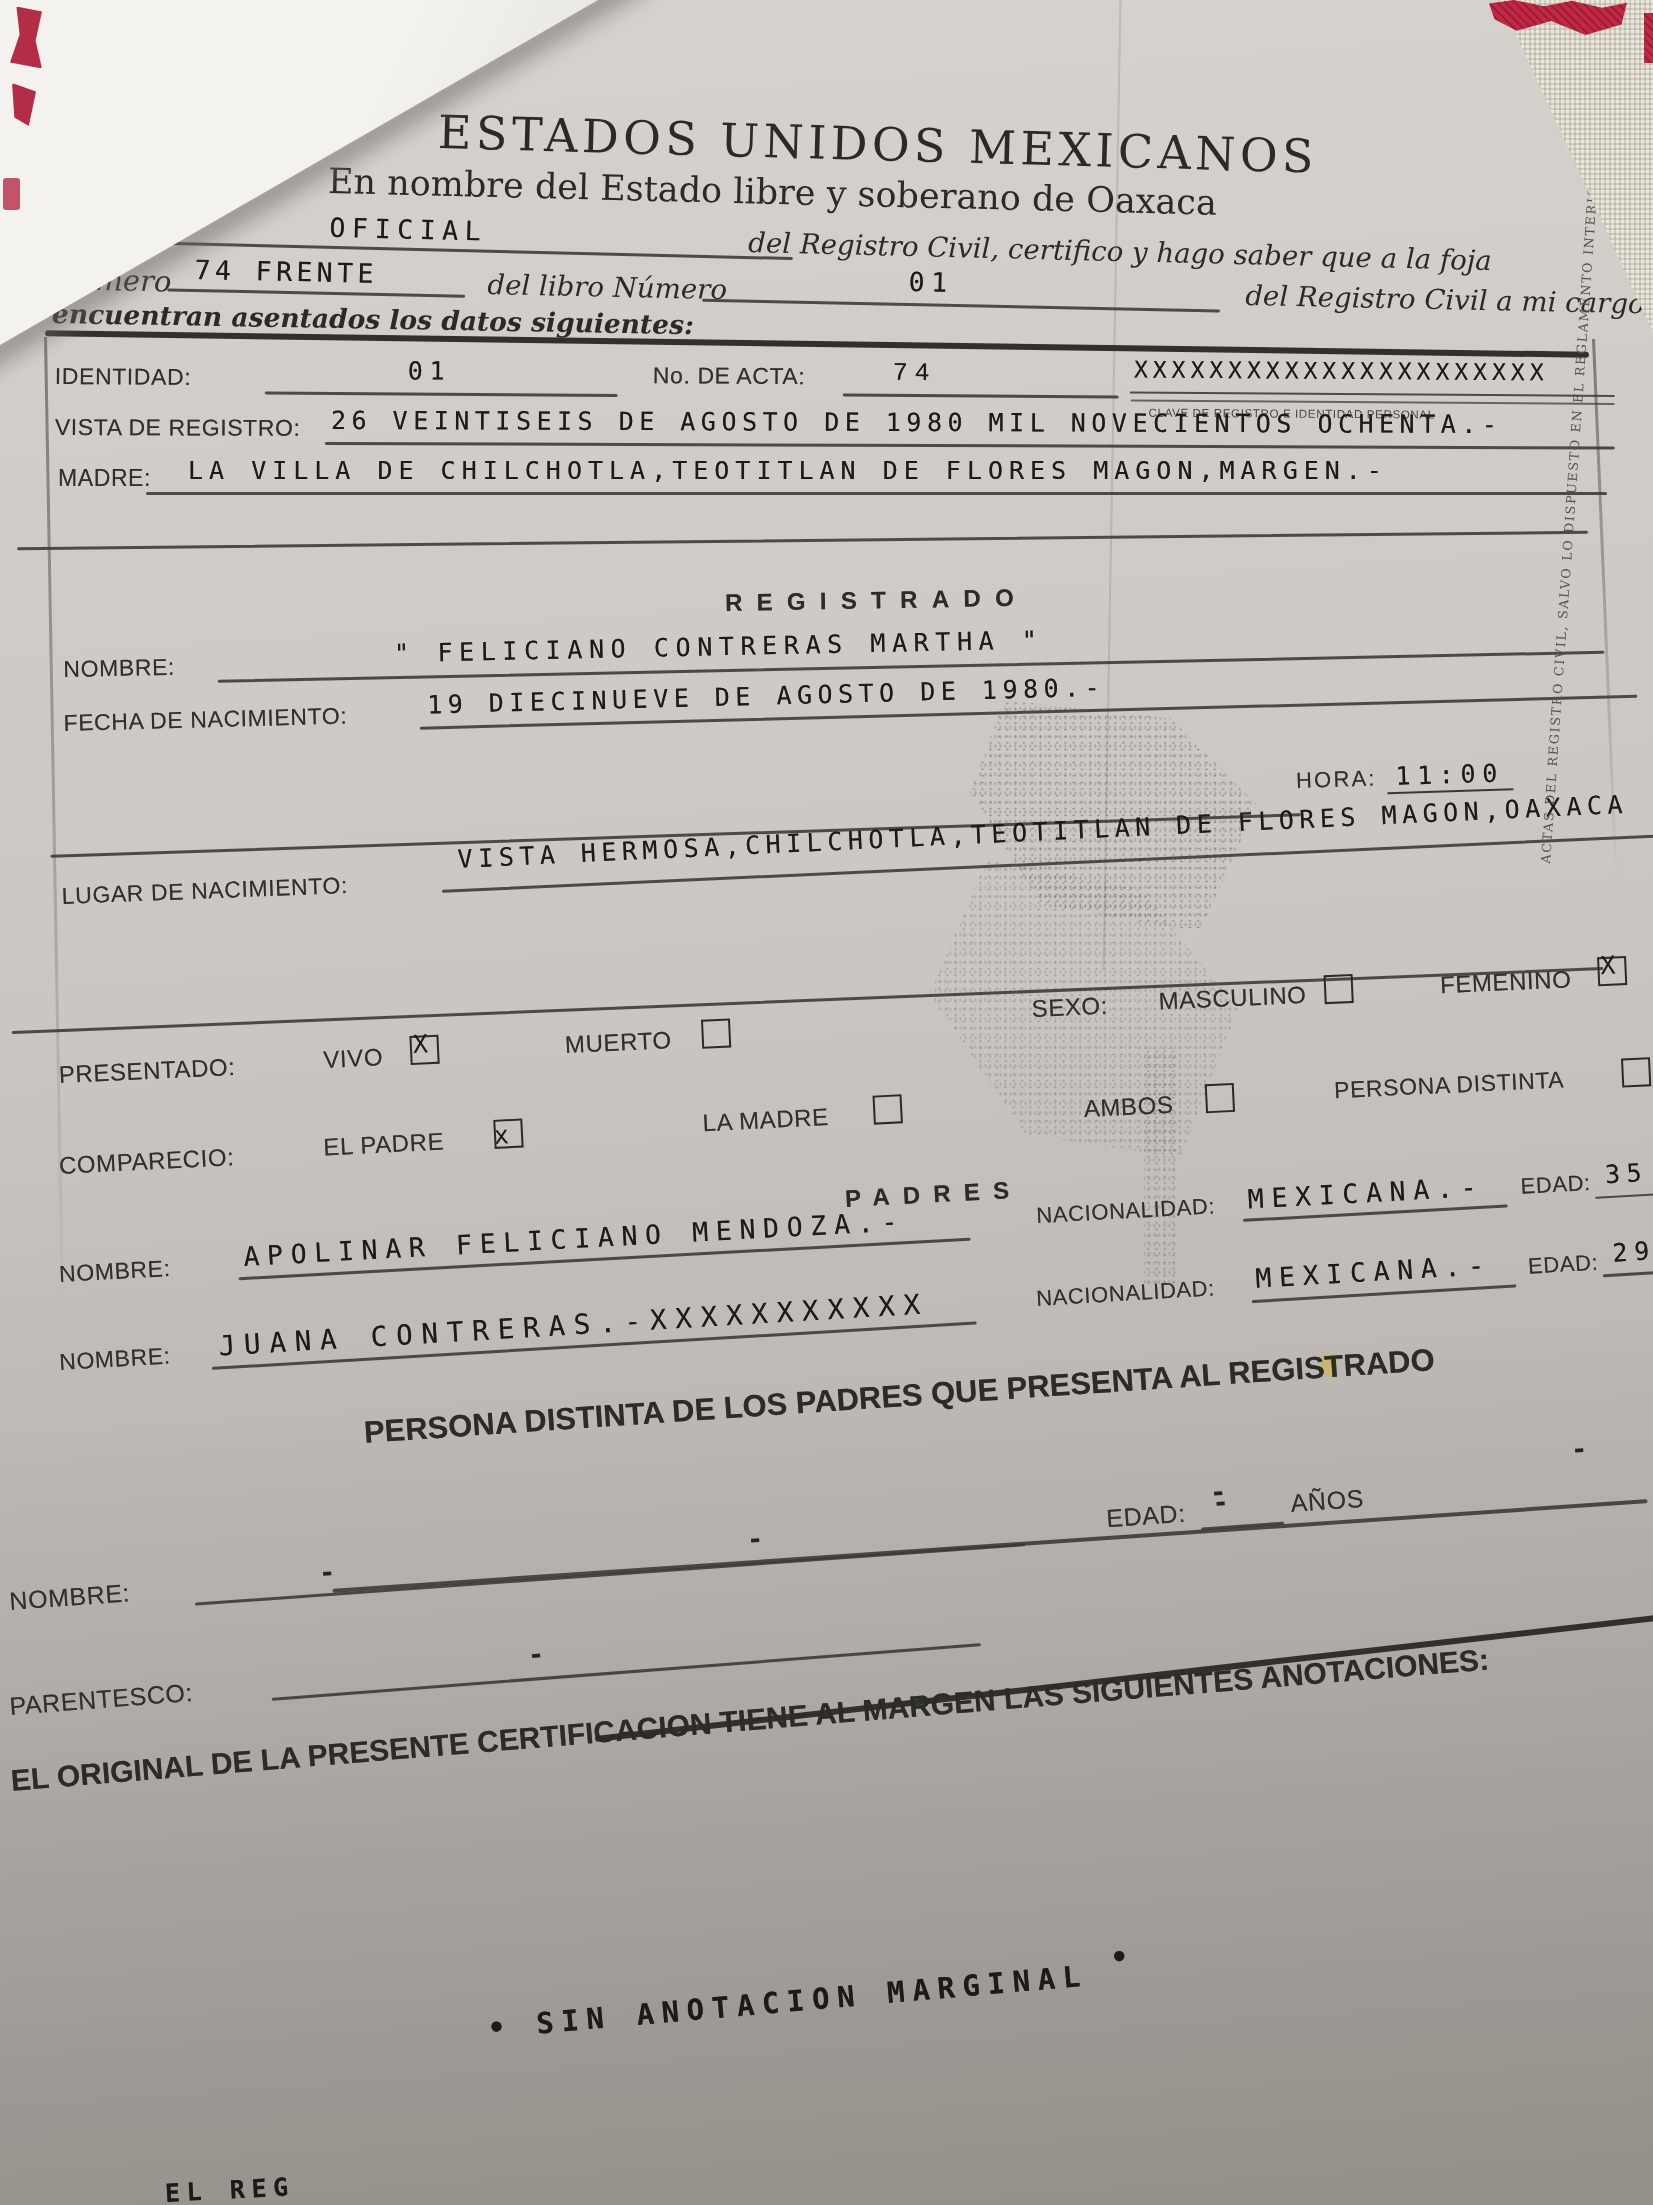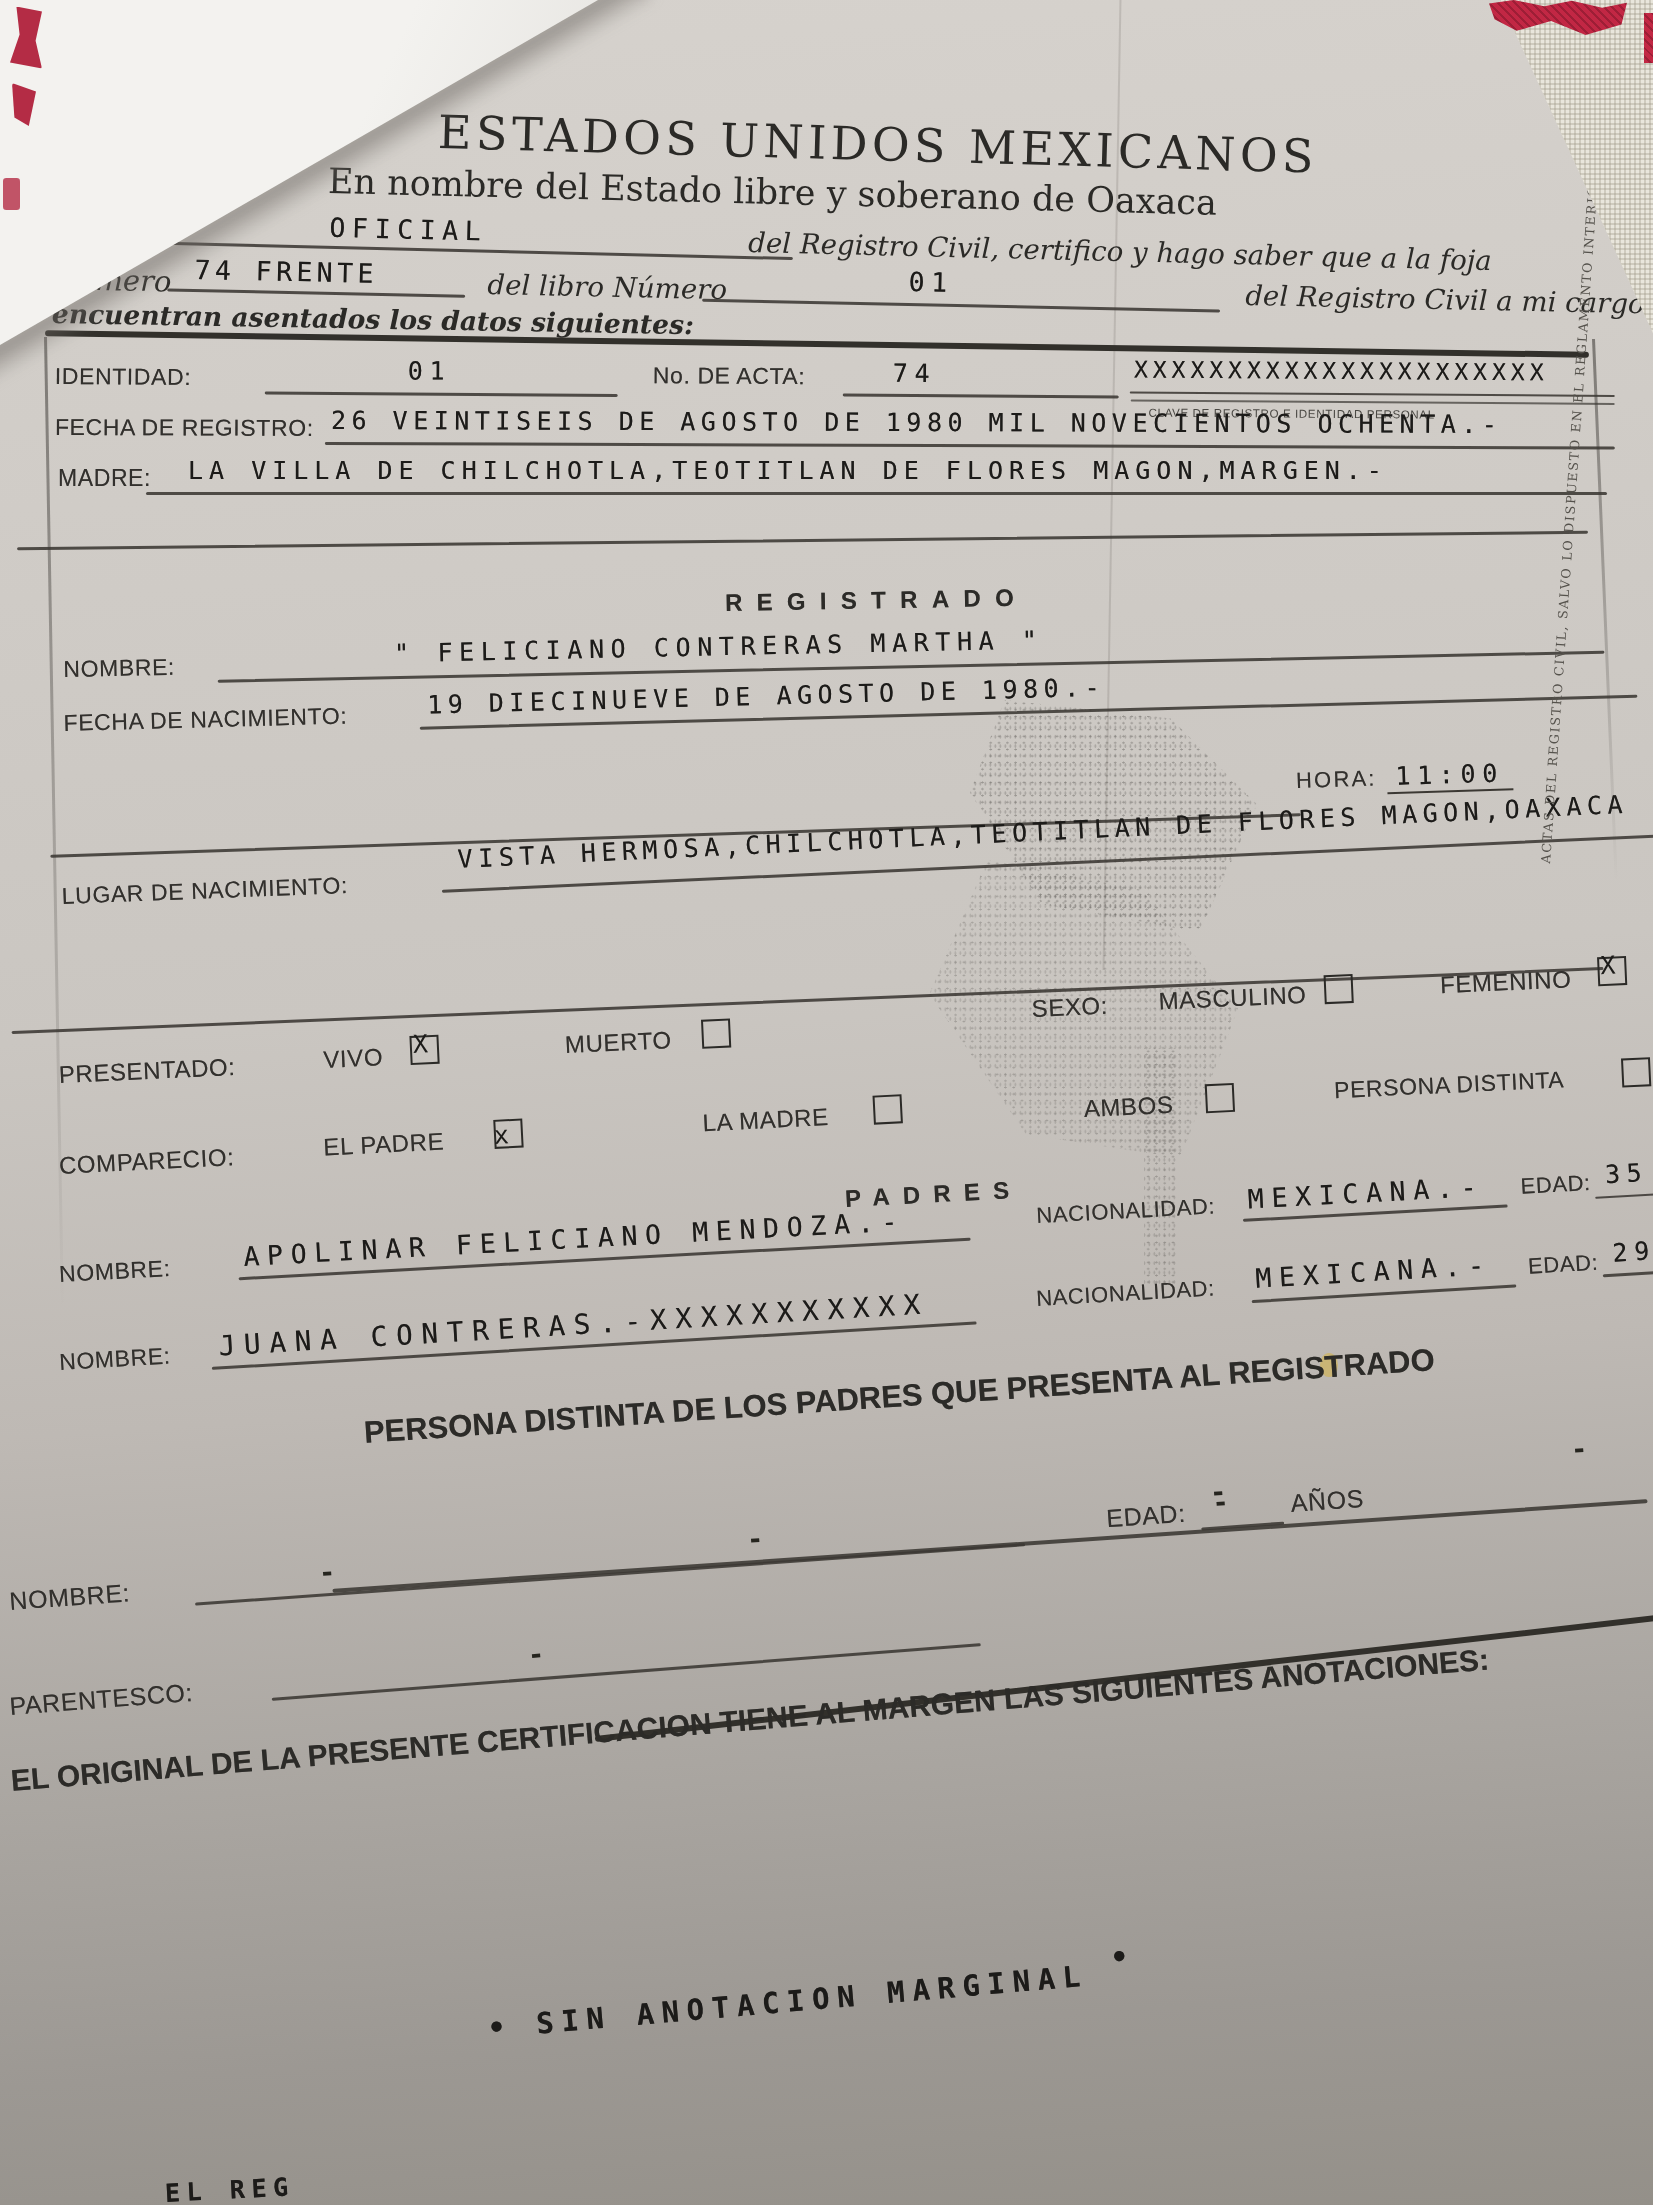--- a/index.html
+++ b/index.html
@@ -88,30 +88,30 @@
 
   <div class="rule" style="left:45px;top:341px;width:1544px;height:5.5px;transform:rotate(.8deg);"></div>
   <div class="border-line" style="left:44px;top:337px;height:1389px;transform:rotate(-1deg);background:linear-gradient(rgba(55,52,48,.55),rgba(55,52,48,0) 70%);"></div>
   <div class="border-line" style="left:1592px;top:339px;height:640px;transform:rotate(-2.4deg);background:linear-gradient(rgba(55,52,48,.55),rgba(55,52,48,0) 85%);"></div>
 
   <div class="row" style="left:55px;top:357px;width:1571px;transform:rotate(.4deg);">
     <span class="i lbl" style="left:0;top:5.5px;">IDENTIDAD:</span>
     <span class="i mono" style="left:353px;top:-3.3px;">01</span>
     <div class="ul" style="left:210px;top:33px;width:353px;"></div>
     <span class="i lbl" style="left:598px;top:1.1px;">No. DE ACTA:</span>
-    <span class="i mono" style="left:838px;top:-4.4px;">74</span>
+    <span class="i mono" style="left:838px;top:-4.4px;font-family:Liberation Mono, monospace;">74</span>
     <div class="ul" style="left:788px;top:31px;width:276px;"></div>
     <span class="i mono" style="left:1079px;top:-7.7px;font-size:23px;letter-spacing:5px;">XXXXXXXXXXXXXXXXXXXXXX</span>
     <div class="ul" style="left:1075px;top:26.5px;width:485px;"></div>
     <div class="ul" style="left:1076px;top:35px;width:484px;height:2.2px;opacity:.7;"></div>
     <span class="i" style="left:1094px;top:41px;font-size:11.6px;color:#4a4843;letter-spacing:0.6px;">CLAVE DE REGISTRO E IDENTIDAD PERSONAL</span>
   </div>
 
   <div class="row" style="left:55px;top:407px;width:1571px;transform:rotate(.2deg);">
-    <span class="i lbl" style="left:0;top:6.6px;">FECHA DE REGISTRO:</span>
+    <span class="i lbl" style="left:0;top:6.6px;">VISTA DE REGISTRO:</span>
     <span class="i mono" style="left:276px;top:-2.2px;letter-spacing:5.5px;">26 VEINTISEIS DE AGOSTO DE 1980 MIL NOVECIENTOS OCHENTA.-</span>
     <div class="ul" style="left:270px;top:34px;width:1290px;height:3.3px;"></div>
   </div>
 
   <div class="row" style="left:58px;top:459px;width:1571px;">
     <span class="i lbl" style="left:0;top:5.5px;">MADRE:</span>
     <span class="i mono" style="left:130px;top:-3.3px;letter-spacing:6px;">LA VILLA DE CHILCHOTLA,TEOTITLAN DE FLORES MAGON,MARGEN.-</span>
     <div class="ul" style="left:88px;top:33px;width:1461px;height:3.3px;"></div>
   </div>
 

